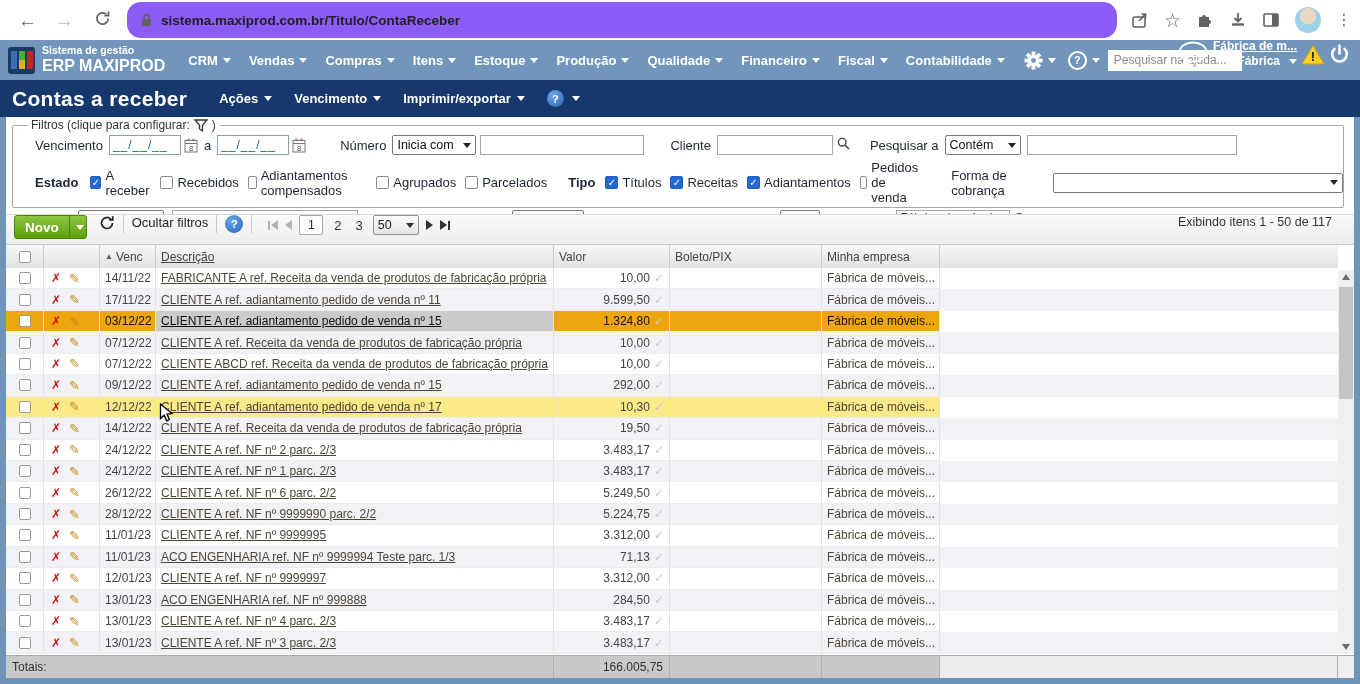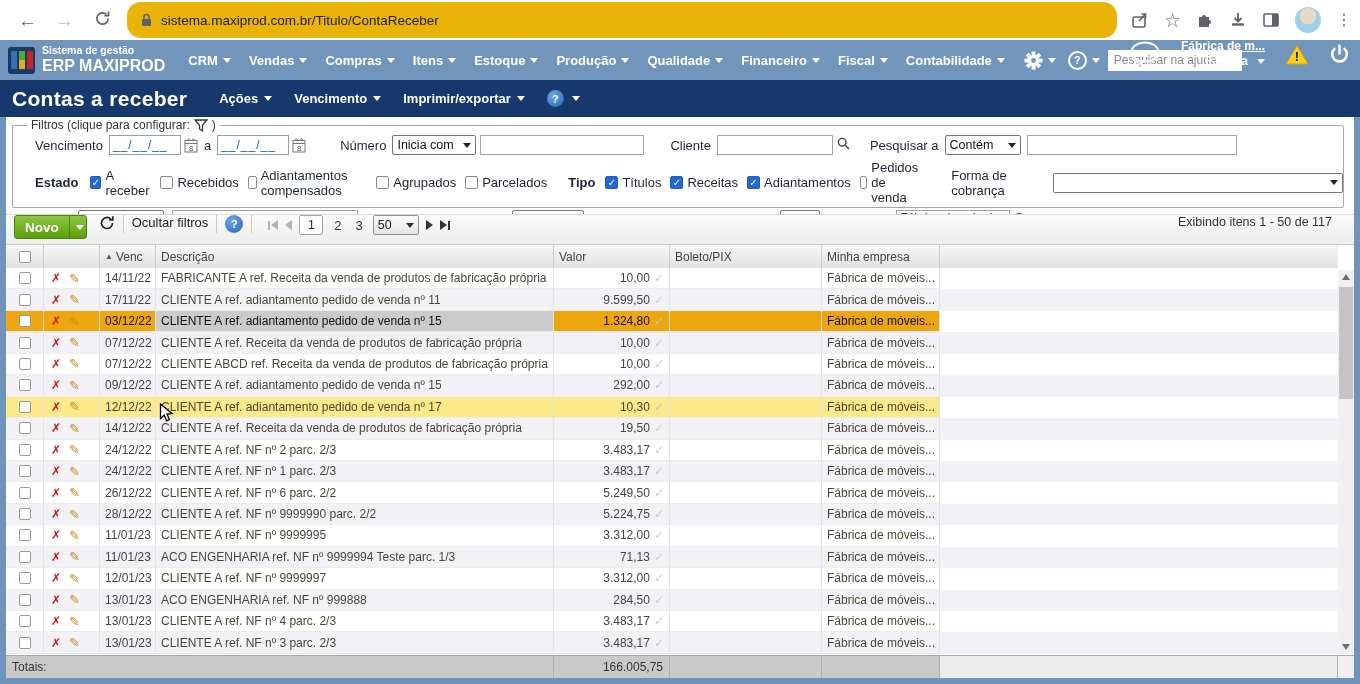--- a/index.html
+++ b/index.html
@@ -3,22 +3,22 @@
 <meta charset="utf-8">
 <style>
   html,body{margin:0;padding:0;}
   body{width:1360px;height:684px;position:relative;overflow:hidden;
        font-family:"Liberation Sans","DejaVu Sans",sans-serif;background:#fff;}
   
   .browser{position:absolute;left:0;top:0;width:1360px;height:40px;background:#fff;
            border-bottom:1px solid #dcdcdc;display:flex;align-items:center;}
   .b-ico{color:#5f6368;font-size:19px;margin-left:18px;line-height:1;}
   .b-ico.dis{color:#b6b9bd;}
-  .urlpill{margin-left:16px;width:990px;height:36px;background:#eab308;border-radius:14px;
-           display:flex;align-items:center;}
+  .urlpill{margin-left:16px;width:990px;height:36px;background:#8b5cf6;border-radius:14px;
+           display:flex;align-items:center;font-weight:bold;}
   .urlpill svg{margin-left:14px;}
   .urltext{margin-left:9px;font-size:13.5px;color:#202124;}
   .b-right{display:flex;align-items:center;margin-left:14px;gap:15px;}
   .avatar{width:26px;height:26px;border-radius:50%;
           background:radial-gradient(circle at 50% 35%,#e8d9c4 0 38%,#9ed0ea 39% 100%);}
   
   .appbar{position:absolute;left:0;top:40px;width:1360px;height:40px;background:#7296bb;
           display:flex;align-items:center;color:#fff;}
   .logo{width:27px;height:27px;background:#173a66;border-radius:3px;margin-left:8px;
         display:flex;align-items:center;justify-content:center;gap:2px;padding:0 2px;box-sizing:border-box;}
@@ -28,21 +28,21 @@
   .brand .l2{font-size:16px;font-weight:bold;}
   .navmenu{display:flex;align-items:center;}
   .menu-item{display:flex;align-items:center;font-size:13px;font-weight:bold;margin:0 9px;cursor:pointer;}
   .caret{width:0;height:0;border-left:4px solid transparent;border-right:4px solid transparent;
          border-top:5px solid currentColor;display:inline-block;margin-left:5px;}
   .ring{width:15px;height:15px;border:2px solid #fff;border-radius:50%;font-size:11px;font-weight:bold;
         display:flex;align-items:center;justify-content:center;}
   .navsearch{width:122px;height:19px;border:1px solid #fff;background:#fff;font-size:12px;
              padding:0 5px;margin-left:8px;font-family:inherit;}
   .navsearch::placeholder{color:#8b8b8b;}
-  .nav-right{position:absolute;right:10px;top:0;height:28px;display:flex;align-items:center;gap:20px;}
+  .nav-right{position:absolute;right:10px;top:0;height:28px;display:flex;align-items:center;gap:4px;}
   .acct{text-align:right;line-height:1.25;}
   .acct .a1{font-size:12px;font-weight:bold;text-decoration:underline;}
   .acct .a2{font-size:12px;font-weight:bold;display:flex;align-items:center;justify-content:flex-end;gap:4px;}
   
   .titlebar{position:absolute;left:0;top:80px;width:1360px;height:37px;background:#17386d;
             display:flex;align-items:center;color:#fff;}
   .ptitle{font-size:21px;font-weight:bold;margin-left:12px;letter-spacing:.3px;}
   .tmenus{display:flex;align-items:center;margin-left:32px;}
   .tmenu{font-size:13px;font-weight:bold;display:flex;align-items:center;margin-right:22px;cursor:pointer;}
   .helpball{width:17px;height:17px;border-radius:50%;background:radial-gradient(circle at 35% 30%,#6aa7e8,#2a63b4);
@@ -97,21 +97,21 @@
   .showing{position:absolute;right:22px;font-size:12.5px;color:#333;}
   
   .g-header{position:absolute;left:0;top:128px;width:1332px;height:23px;
             background:linear-gradient(#f7f7f7,#e2e2e2);border-bottom:1px solid #bfbfbf;
             display:flex;font-size:12px;color:#444;}
   .hc{border-right:1px solid #cccccc;display:flex;align-items:center;padding:0 5px;box-sizing:border-box;}
   .hfill{flex:1;border-right:none;}
   .c-cb{width:38px;justify-content:center;padding:0;}
   .c-ic{width:56px;}
   .c-venc{width:56px;}
-  .c-desc{width:398px;}
+  .c-desc{width:398px;text-decoration:underline;}
   .c-val{width:116px;}
   .c-bol{width:152px;}
   .c-emp{width:118px;}
   .sort{font-size:8px;color:#555;margin-right:3px;}
   .g-body{position:absolute;left:0;top:151px;width:1332px;}
   .g-row{display:flex;height:21.44px;background:#fff;font-size:12px;color:#444;}
   .g-row.alt{background:#f2f2f6;}
   .g-row .gc{border-right:1px solid #e3e3e3;border-bottom:1px solid #ececec;display:flex;align-items:center;
              padding:0 5px;box-sizing:border-box;overflow:hidden;white-space:nowrap;}
   .g-row .c-cb{justify-content:center;padding:0;}

